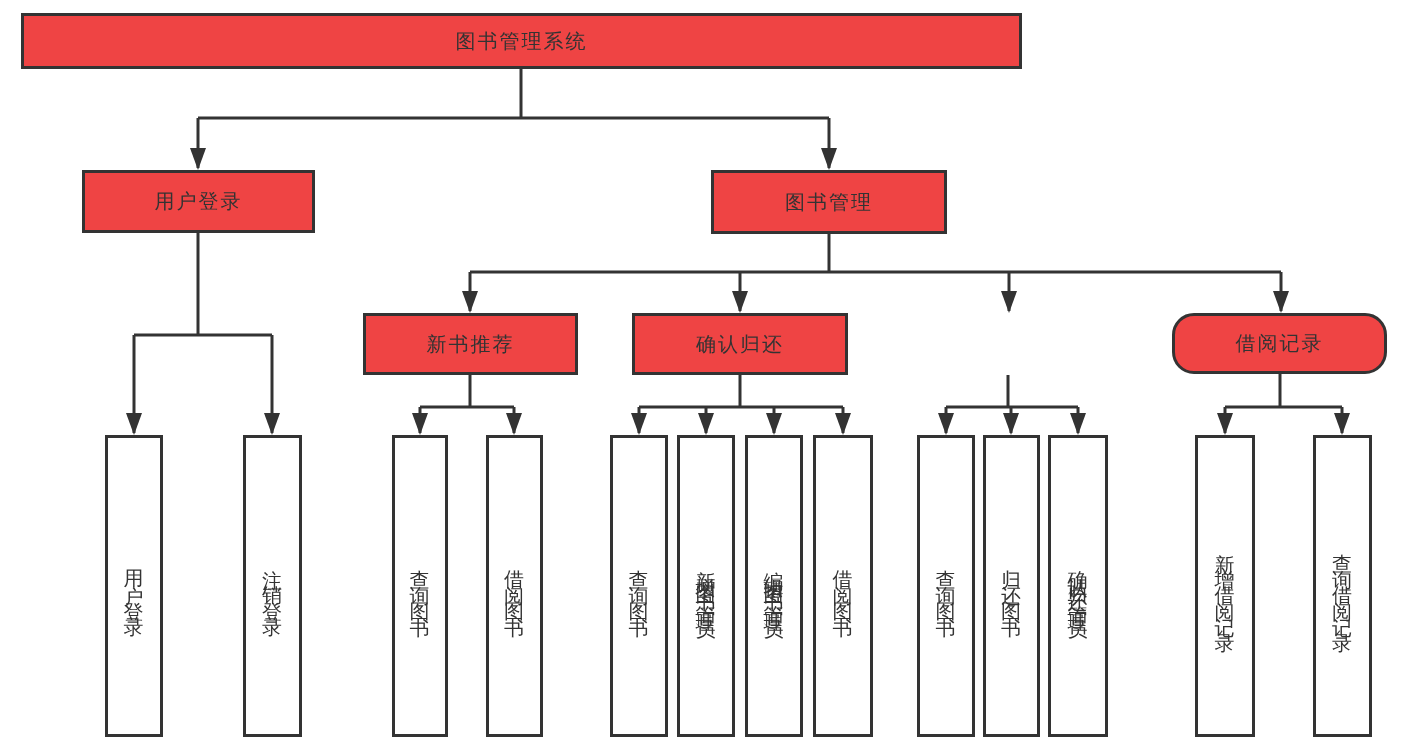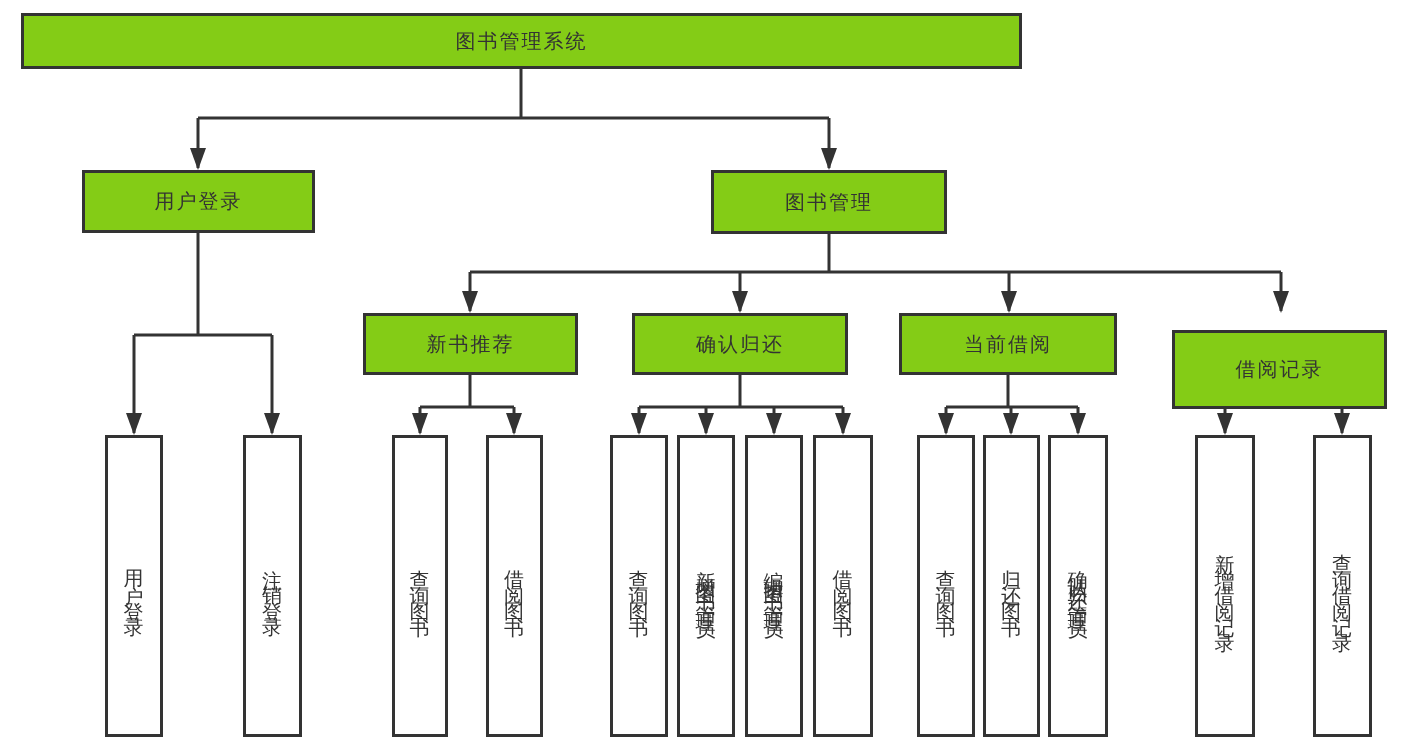--- a/index.html
+++ b/index.html
@@ -13,21 +13,21 @@
   }
   .edges {
     position: absolute;
     left: 0; top: 0;
     width: 1405px; height: 747px;
   }
   .node {
     position: absolute;
     box-sizing: border-box;
     border: 3px solid #333333;
-    background: #84cc16;
+    background: #ef4444;
     display: flex;
     align-items: center;
     justify-content: center;
     color: #333333;
     font-size: 20px;
     font-weight: 500;
     letter-spacing: 2px;
     white-space: nowrap;
   }
   .leaf {
@@ -141,22 +141,21 @@
     </g>
   </svg>
 
   <div class="node" style="left:21px; top:13px; width:1001px; height:56px;">图书管理系统</div>
 
   <div class="node" style="left:82px; top:170px; width:233px; height:63px;">用户登录</div>
   <div class="node" style="left:363px; top:313px; width:215px; height:62px;">新书推荐</div>
 
   <div class="node" style="left:711px; top:170px; width:236px; height:64px;">图书管理</div>
   <div class="node" style="left:632px; top:313px; width:216px; height:62px;">确认归还</div>
-  <div class="node" style="left:899px; top:313px; width:218px; height:62px;">当前借阅</div>
-  <div class="node" style="left:1172px; top:330px; width:215px; height:79px;">借阅记录</div>
+  <div class="node" style="left:1172px; top:313px; width:215px; height:61px;border-radius:22px;">借阅记录</div>
 
   <div class="leaf" style="left:105px; top:435px; width:58px; height:302px;">
     <span class="vtext">用户登录</span>
   </div>
   <div class="leaf" style="left:243px; top:435px; width:59px; height:302px;">
     <span class="vtext">注销登录</span>
   </div>
 
   <div class="leaf" style="left:392px; top:435px; width:56px; height:302px;">
     <span class="vtext">查询图书</span>

